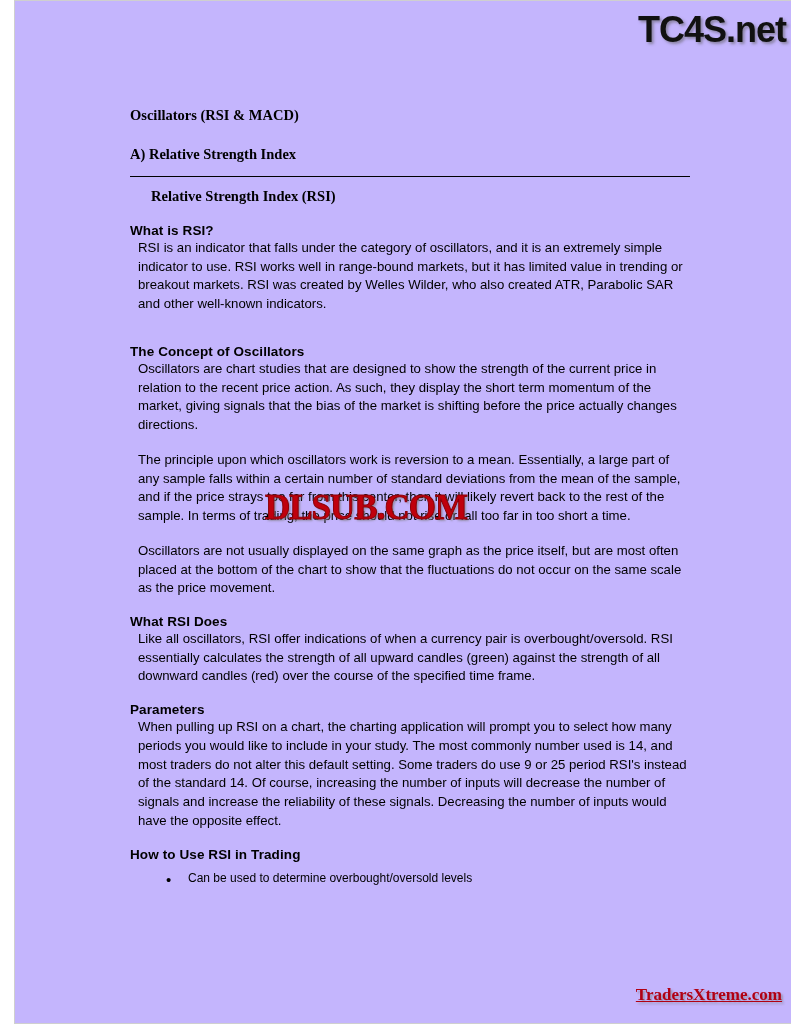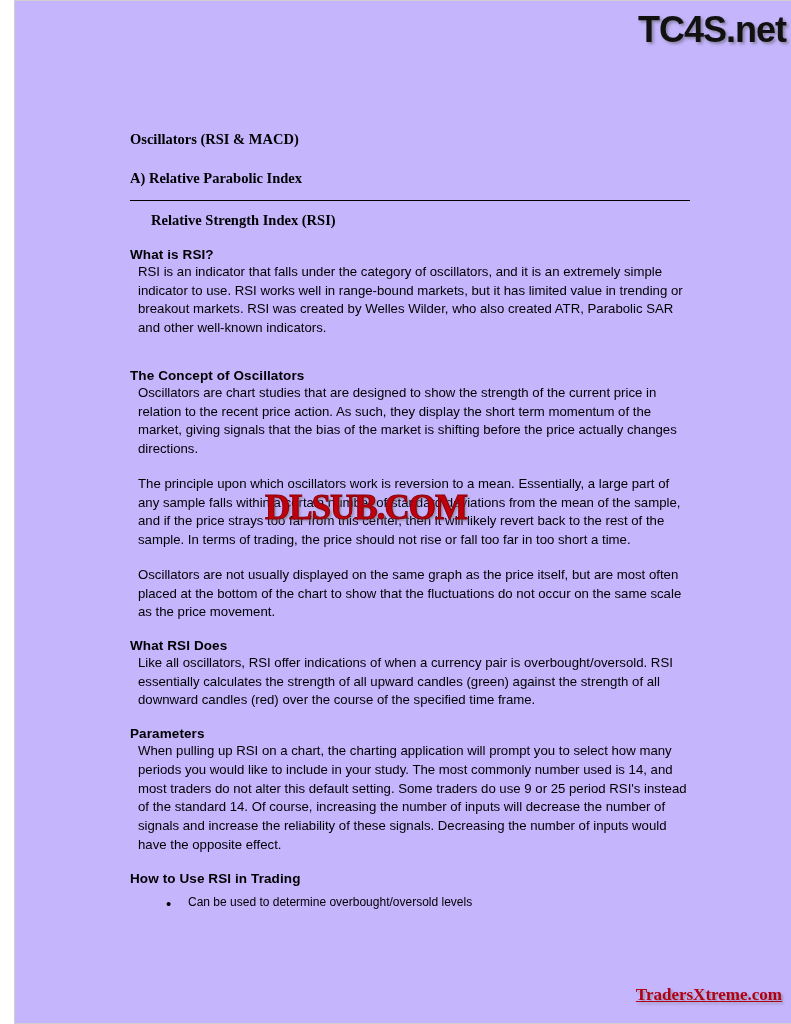--- a/index.html
+++ b/index.html
@@ -51,21 +51,21 @@
     line-height: 1.28;
   }
   h1.course-title .ln2 { display: block; }
 
   .serif-head {
     font-family: "Liberation Serif", serif;
     font-weight: bold;
     font-size: 14.5px;
     margin: 0;
   }
-  .sec-oscillators { margin-top: 42px; }
+  .sec-oscillators { margin-top: 18px; }
   .sec-a { margin-top: 22px; }
   .rule {
     border: none;
     border-top: 1px solid #000000;
     margin: 13px 0 11px 0;
     width: 560px;
   }
   .sec-rsi { margin-bottom: 18px; margin-left: 21px; }
 
   h3.sub {
@@ -142,21 +142,21 @@
 
   <div class="brand-top">TC4S.net</div>
 
   <div class="content">
 
     <h1 class="course-title">
     </h1>
 
     <div class="serif-head sec-oscillators">Oscillators (RSI &amp; MACD)</div>
 
-    <div class="serif-head sec-a">A) Relative Parabolic Index</div>
+    <div class="serif-head sec-a">A) Relative Strength Index</div>
 
     <hr class="rule">
 
     <div class="serif-head sec-rsi">Relative Strength Index (RSI)</div>
 
     <h3 class="sub">What is RSI?</h3>
     <p class="body">RSI is an indicator that falls under the category of oscillators, and it is an extremely simple indicator to use. RSI works well in range-bound markets, but it has limited value in trending or breakout markets. RSI was created by Welles Wilder, who also created ATR, Parabolic SAR and other well-known indicators.</p>
     <div class="gap-lg"></div>
 
     <h3 class="sub">The Concept of Oscillators</h3>

